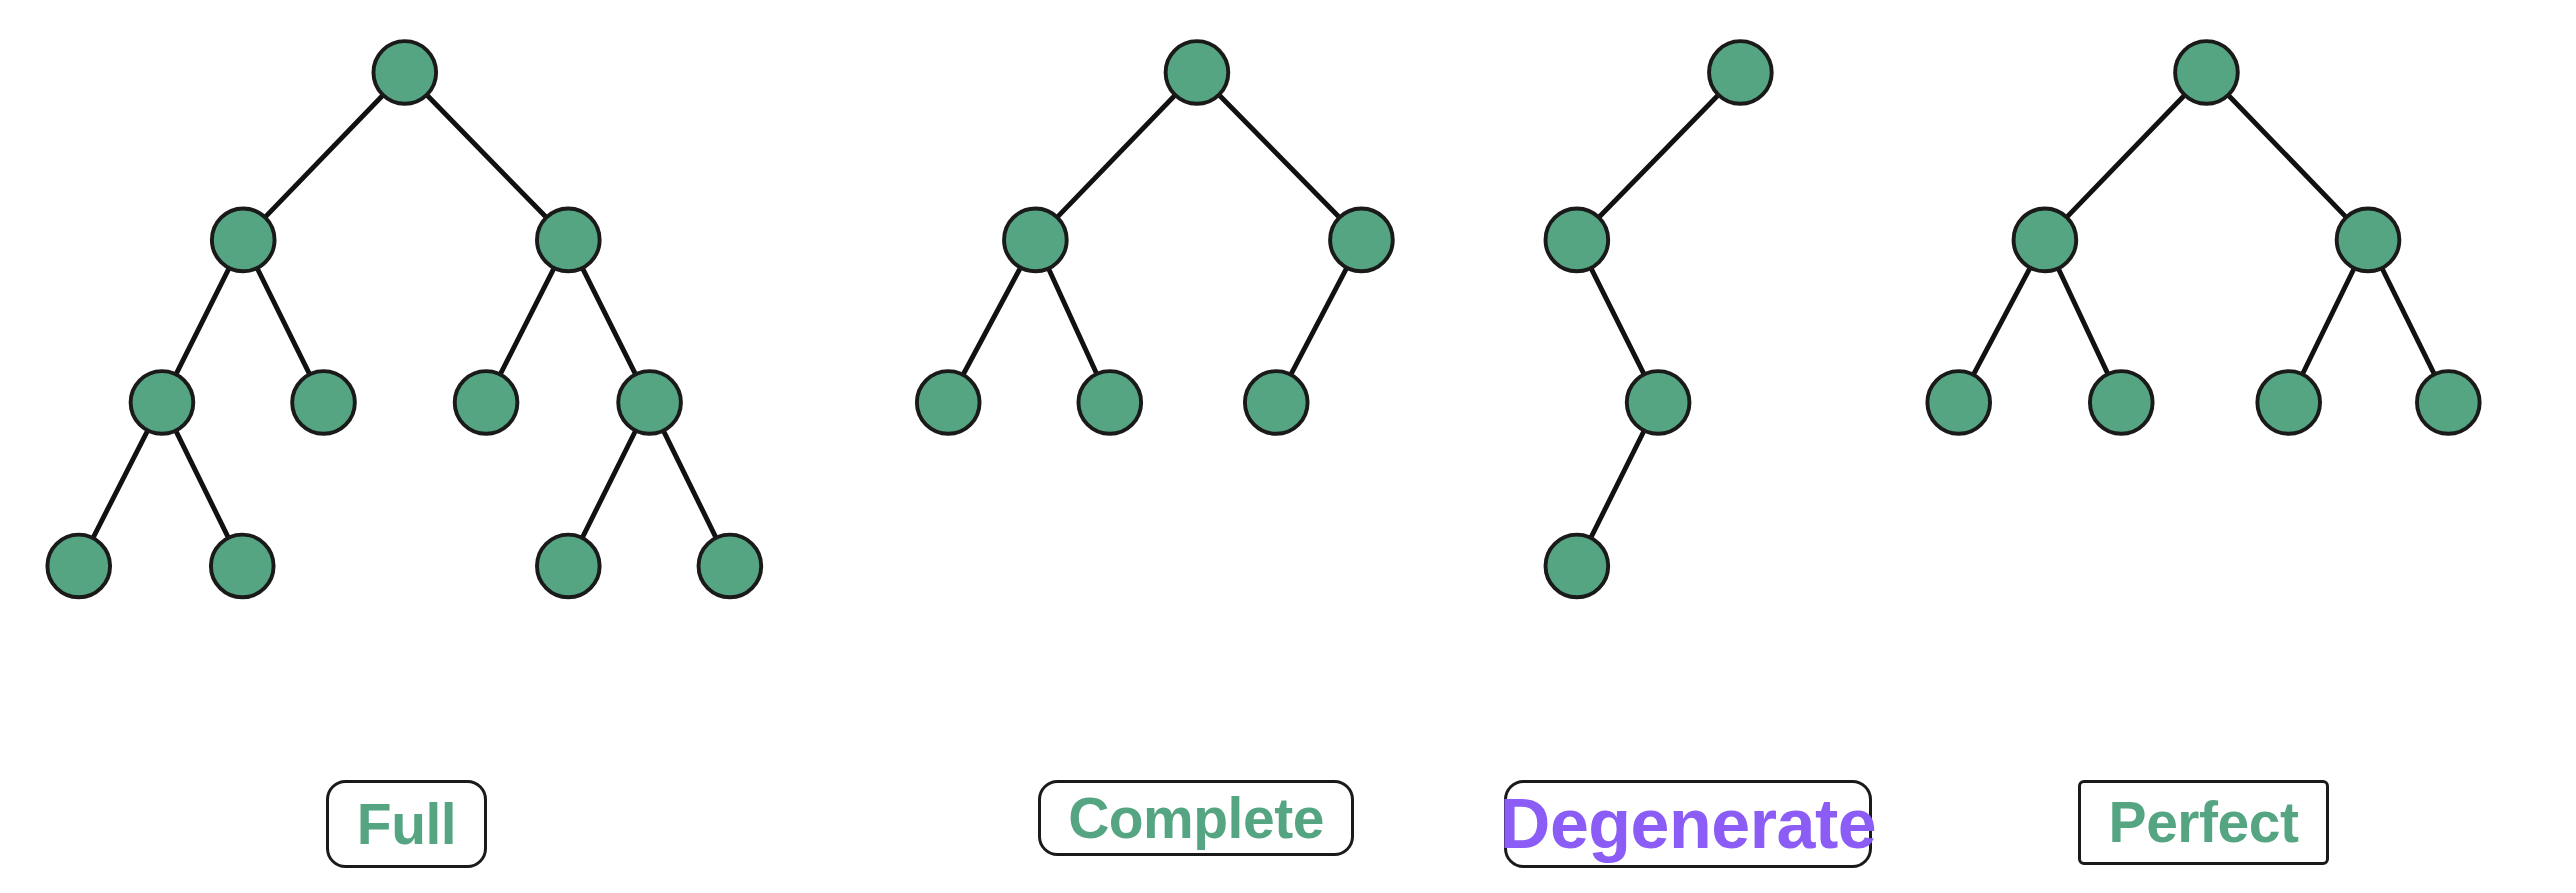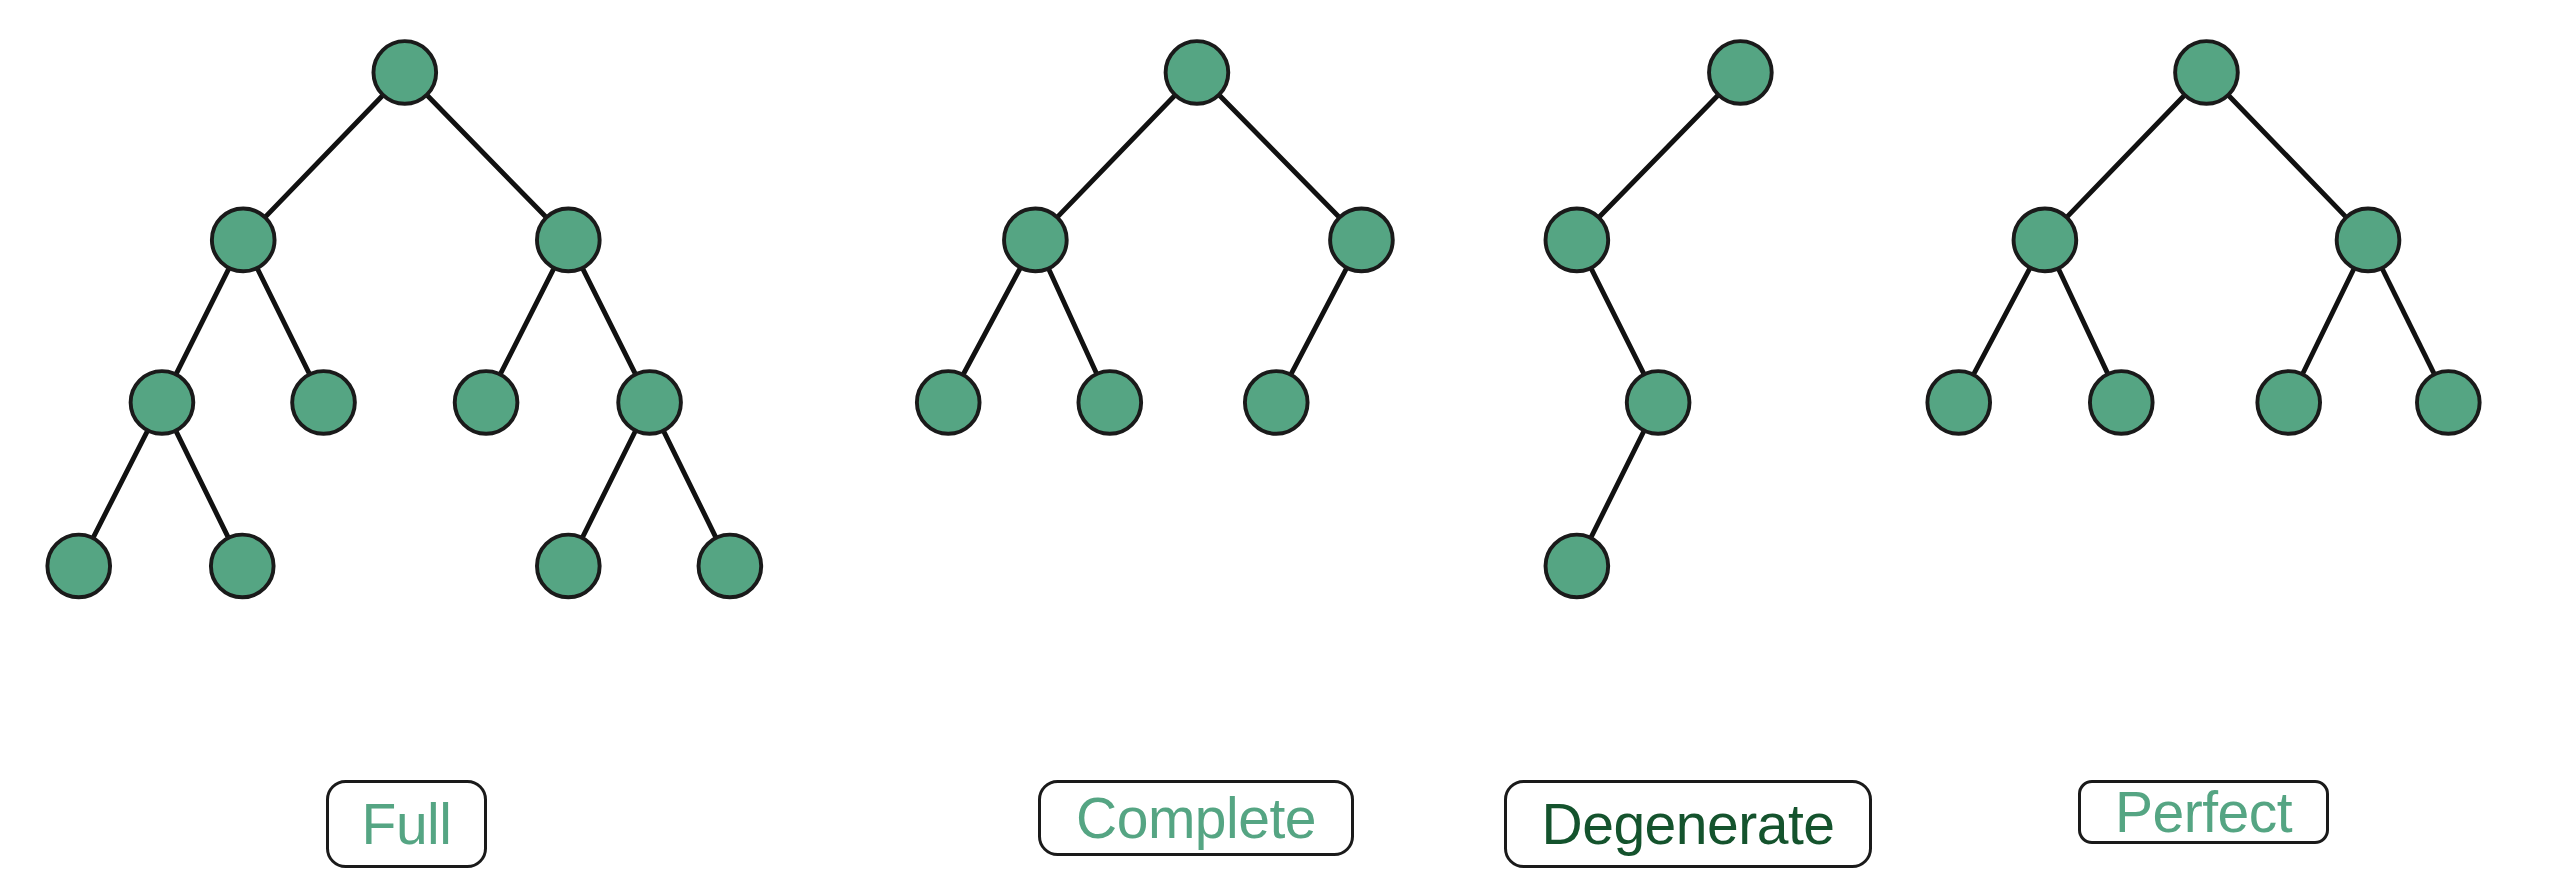--- a/index.html
+++ b/index.html
@@ -42,21 +42,21 @@
     box-sizing: border-box;
     background: #ffffff;
     border: 3.9px solid #1a1a1a;
     border-radius: 19.6px;
     display: flex;
     align-items: center;
     justify-content: center;
   }
   .label-text {
     font-family: "Liberation Sans", sans-serif;
-    font-weight: normal;
+    font-weight: bold;
     font-size: 57px;
     line-height: 1;
     letter-spacing: -0.5px;
     white-space: nowrap;
     user-select: none;
   }
 </style>
 </head>
 <body>
 
@@ -140,20 +140,20 @@
       </g>
     </svg>
   <div id="label-layer">
       <div class="label-box" style="left: 326px; top: 780px; width: 161px; height: 88px; border-color: rgb(26, 26, 26); background: rgb(255, 255, 255); border-radius: 19.6px;">
         <span class="label-text" style="color: rgb(85, 165, 131); font-size: 57px;">Full</span>
       </div>
       <div class="label-box" style="left: 1038px; top: 780px; width: 316px; height: 76px; border-color: rgb(26, 26, 26); background: rgb(255, 255, 255); border-radius: 19.6px;">
         <span class="label-text" style="color: rgb(85, 165, 131); font-size: 57px;">Complete</span>
       </div>
       <div class="label-box" style="left: 1504px; top: 780px; width: 368px; height: 88px; border-color: rgb(26, 26, 26); background: rgb(255, 255, 255); border-radius: 19.6px;">
-        <span class="label-text" style="color: #14532d; font-size: 57px;">Degenerate</span>
+        <span class="label-text" style="color: #8b5cf6; font-size: 70px;">Degenerate</span>
       </div>
-      <div class="label-box" style="left: 2078px; top: 780px; width: 251px; height: 64px; border-color: rgb(26, 26, 26); background: rgb(255, 255, 255); border-radius: 14px;">
+      <div class="label-box" style="left: 2078px; top: 780px; width: 251px; height: 85px; border-color: rgb(26, 26, 26); background: rgb(255, 255, 255); border-radius: 6px;">
         <span class="label-text" style="color: rgb(85, 165, 131); font-size: 57px;">Perfect</span>
       </div>
     </div>
 </div>
 
 
 </body></html>

